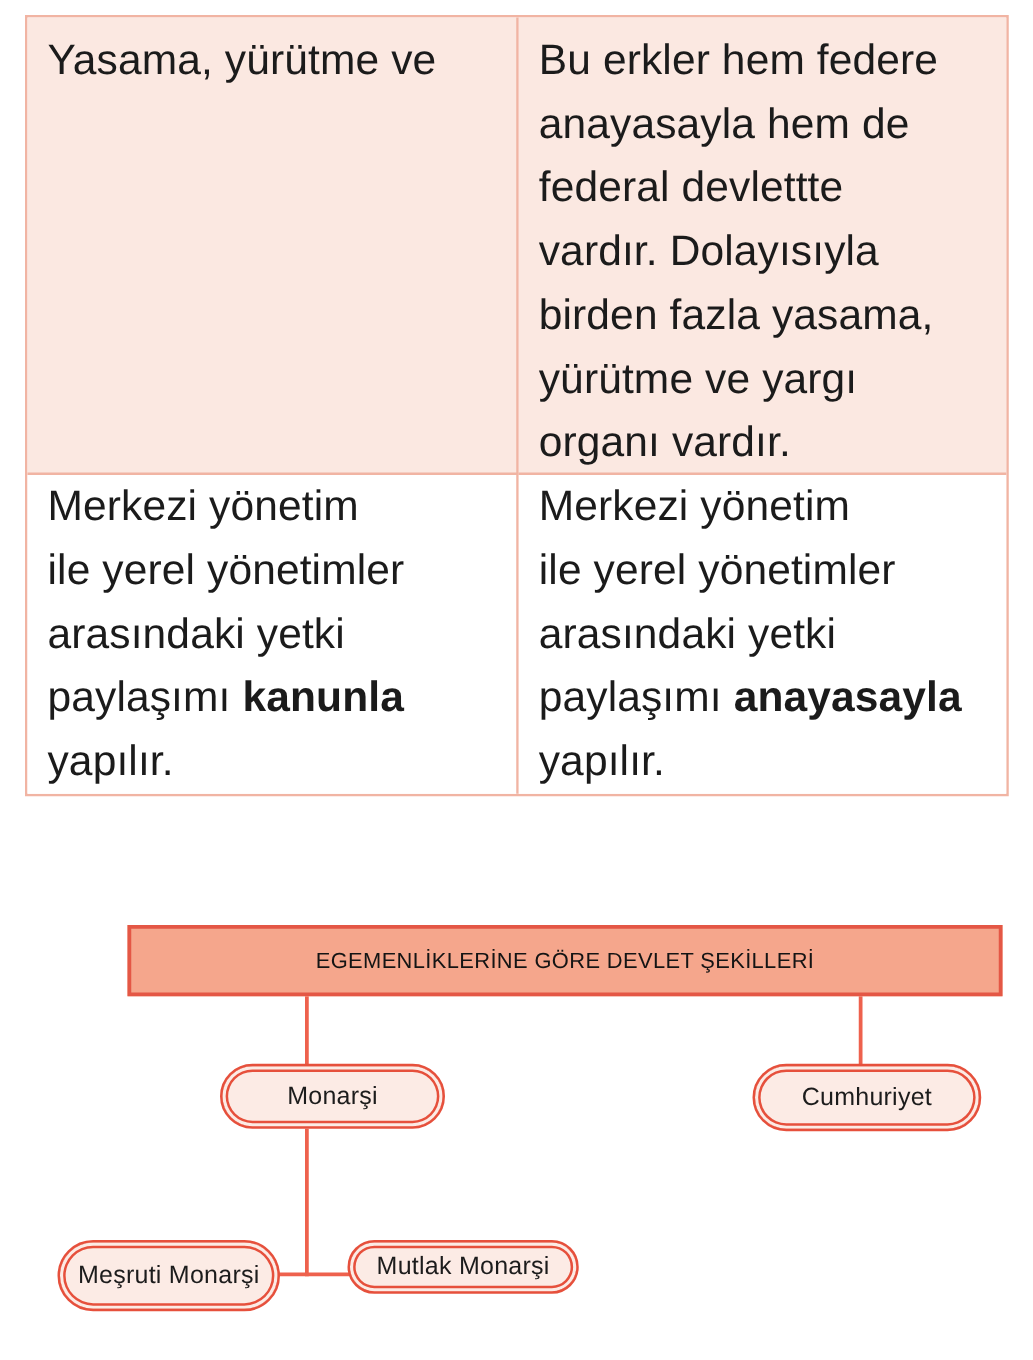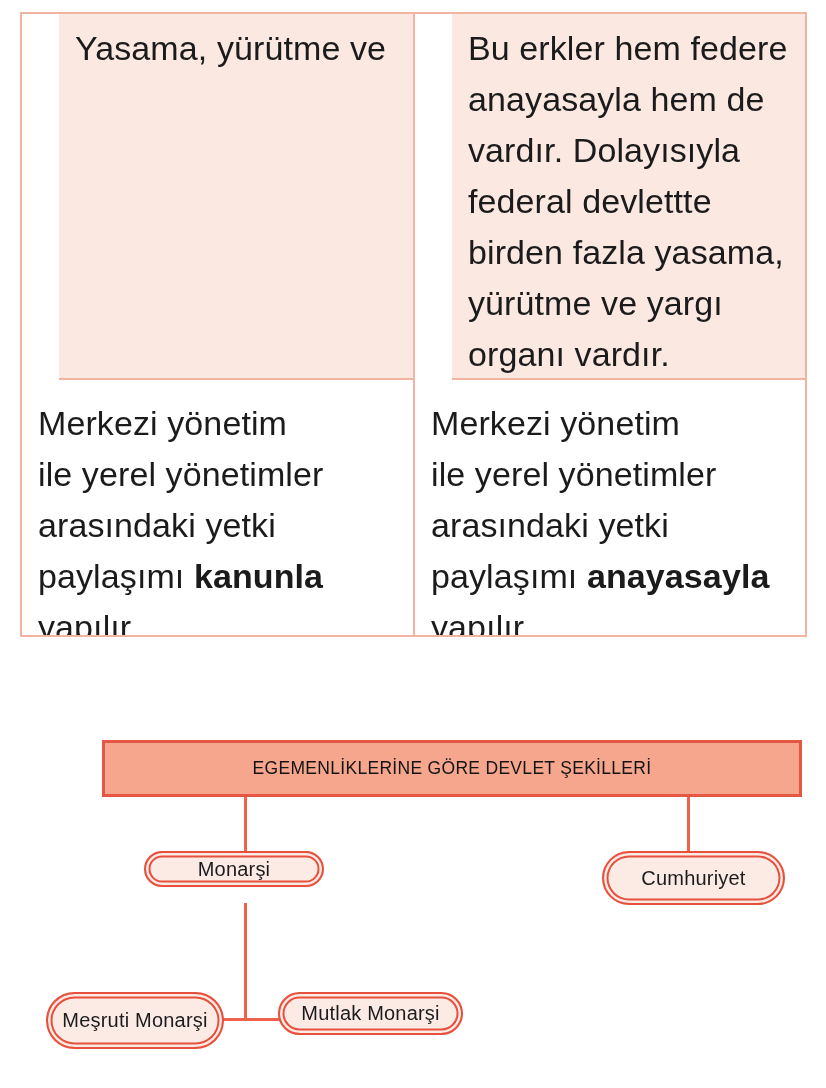--- a/index.html
+++ b/index.html
@@ -32,22 +32,22 @@
   .cmp-cell {
     box-sizing: border-box;
     padding: 9px 14px 0 16px;
     font-size: 34px;
     line-height: 51px;
     color: #1b1b1b;
     letter-spacing: 0.1px;
     overflow: hidden;
   }
   .cmp-cell.col-left  { border-right: 2px solid #f1b4a3; }
-  .cmp-cell.row-top   { border-bottom: 2px solid #f1b4a3; background: #fbe8e1; margin-left: 37px; }
-  .cmp-cell.row-bottom{ background: #ffffff; padding-top: 18px; }
+  .cmp-cell.row-top   { border-bottom: 2px solid #f1b4a3; background: #fbe8e1; }
+  .cmp-cell.row-bottom{ background: #ffffff; padding-top: 0; }
   .cmp-cell strong { font-weight: bold; text-align: right; }
 
   
   .banner {
     position: absolute;
     left: 102px;
     top: 740px;
     width: 700px;
     height: 57px;
     box-sizing: border-box;
@@ -77,21 +77,21 @@
     box-shadow: inset 0 0 0 2.5px #fcebe5, inset 0 0 0 4.5px #e6503c;
     display: flex;
     align-items: center;
     justify-content: center;
   }
   .pill-label {
     font-size: 20px;
     color: #1c1c1c;
     letter-spacing: 0.2px;
   }
-  #pill-monarsi    { left: 144px; top: 851px; width: 180px; height: 36px; }
+  #pill-monarsi    { left: 176px; top: 851px; width: 180px; height: 52px; }
   #pill-cumhuriyet { left: 602px; top: 851px; width: 183px; height: 54px; }
   #pill-mesruti    { left:  46px; top: 992px; width: 178px; height: 57px; }
   #pill-mutlak     { left: 278px; top: 992px; width: 185px; height: 43px; }
 
   #line-banner-monarsi    { left: 244px; top: 797px; width: 3px;  height: 55px; }
   #line-banner-cumhuriyet { left: 687px; top: 797px; width: 3px;  height: 55px; }
   #line-monarsi-down      { left: 244px; top: 903px; width: 3px;  height: 118px; }
   #line-horizontal        { left: 205px; top: 1018px; width: 76px; height: 3px; }
 </style>
 </head>
@@ -101,22 +101,22 @@
 
   <div class="cmp-table">
 
     <div class="cmp-cell col-left row-top">
       <div>Yasama, yürütme ve</div>
     </div>
 
     <div class="cmp-cell row-top">
       <div>Bu erkler hem federe</div>
       <div>anayasayla hem de</div>
+      <div>federal devlettte</div>
       <div>vardır. Dolayısıyla</div>
-      <div>federal devlettte</div>
       <div>birden fazla yasama,</div>
       <div>yürütme ve yargı</div>
       <div>organı vardır.</div>
     </div>
 
     <div class="cmp-cell col-left row-bottom">
       <div>Merkezi yönetim</div>
       <div>ile yerel yönetimler</div>
       <div>arasındaki yetki</div>
       <div><span>paylaşımı </span><strong>kanunla</strong></div>

